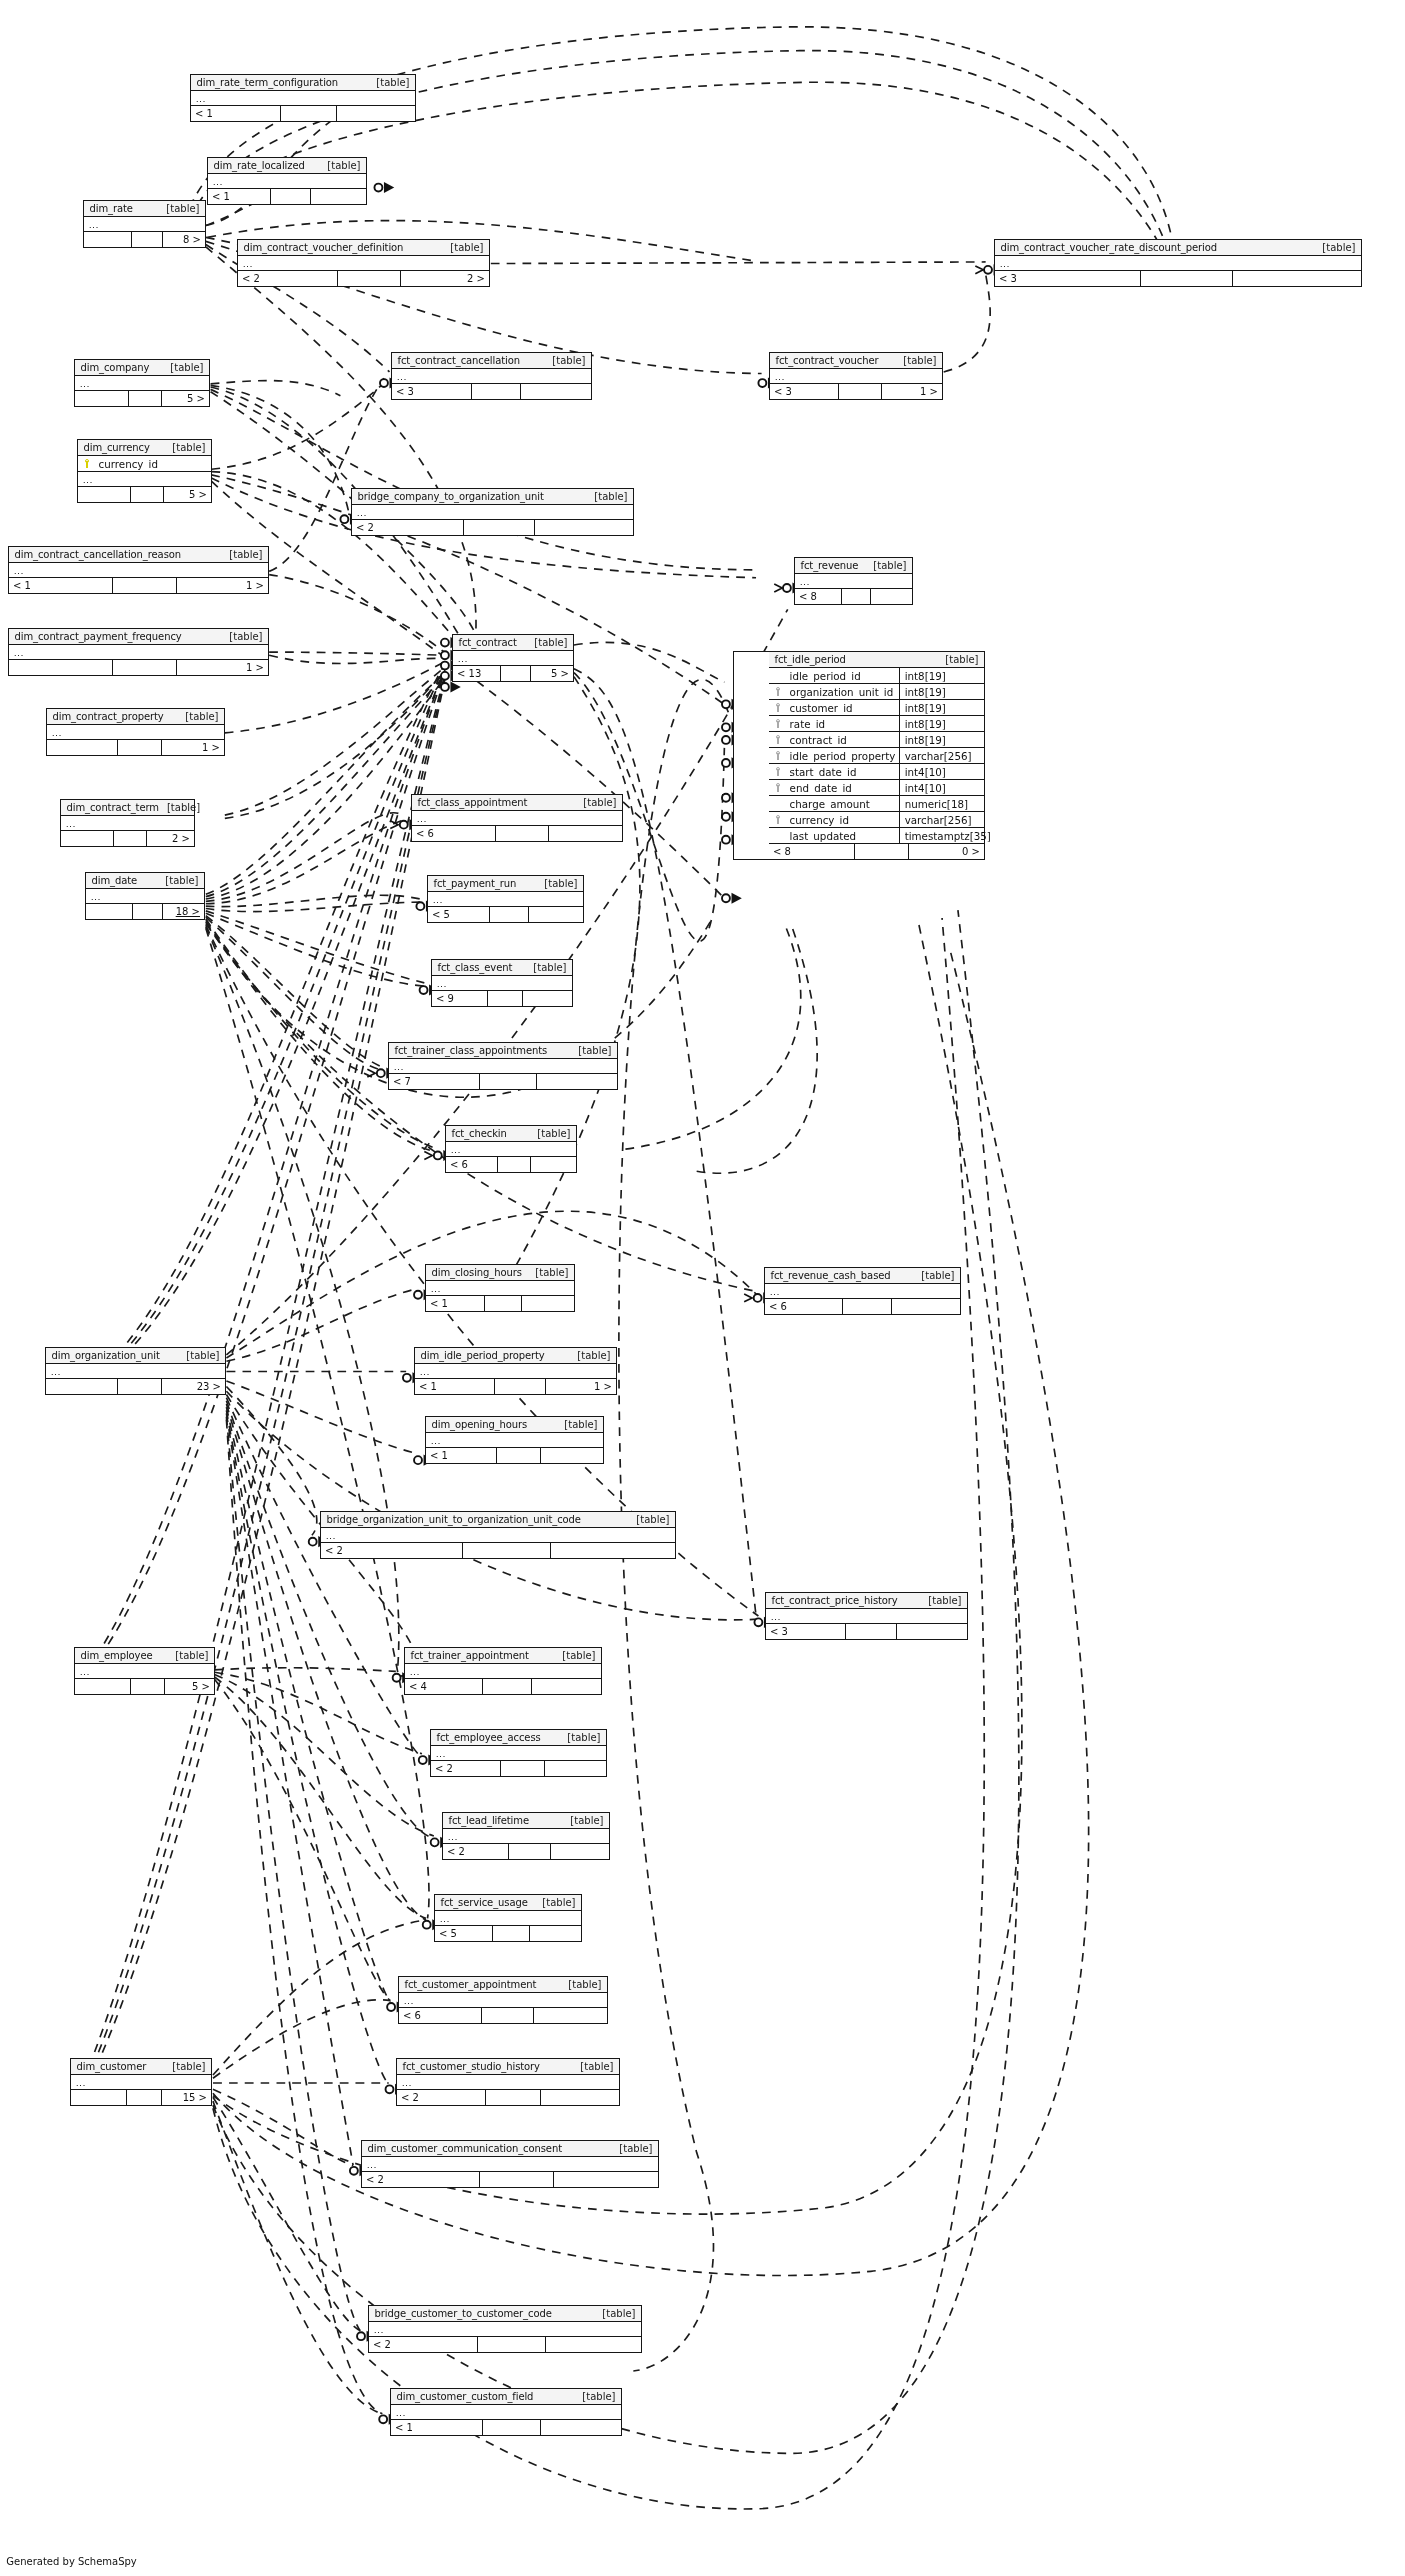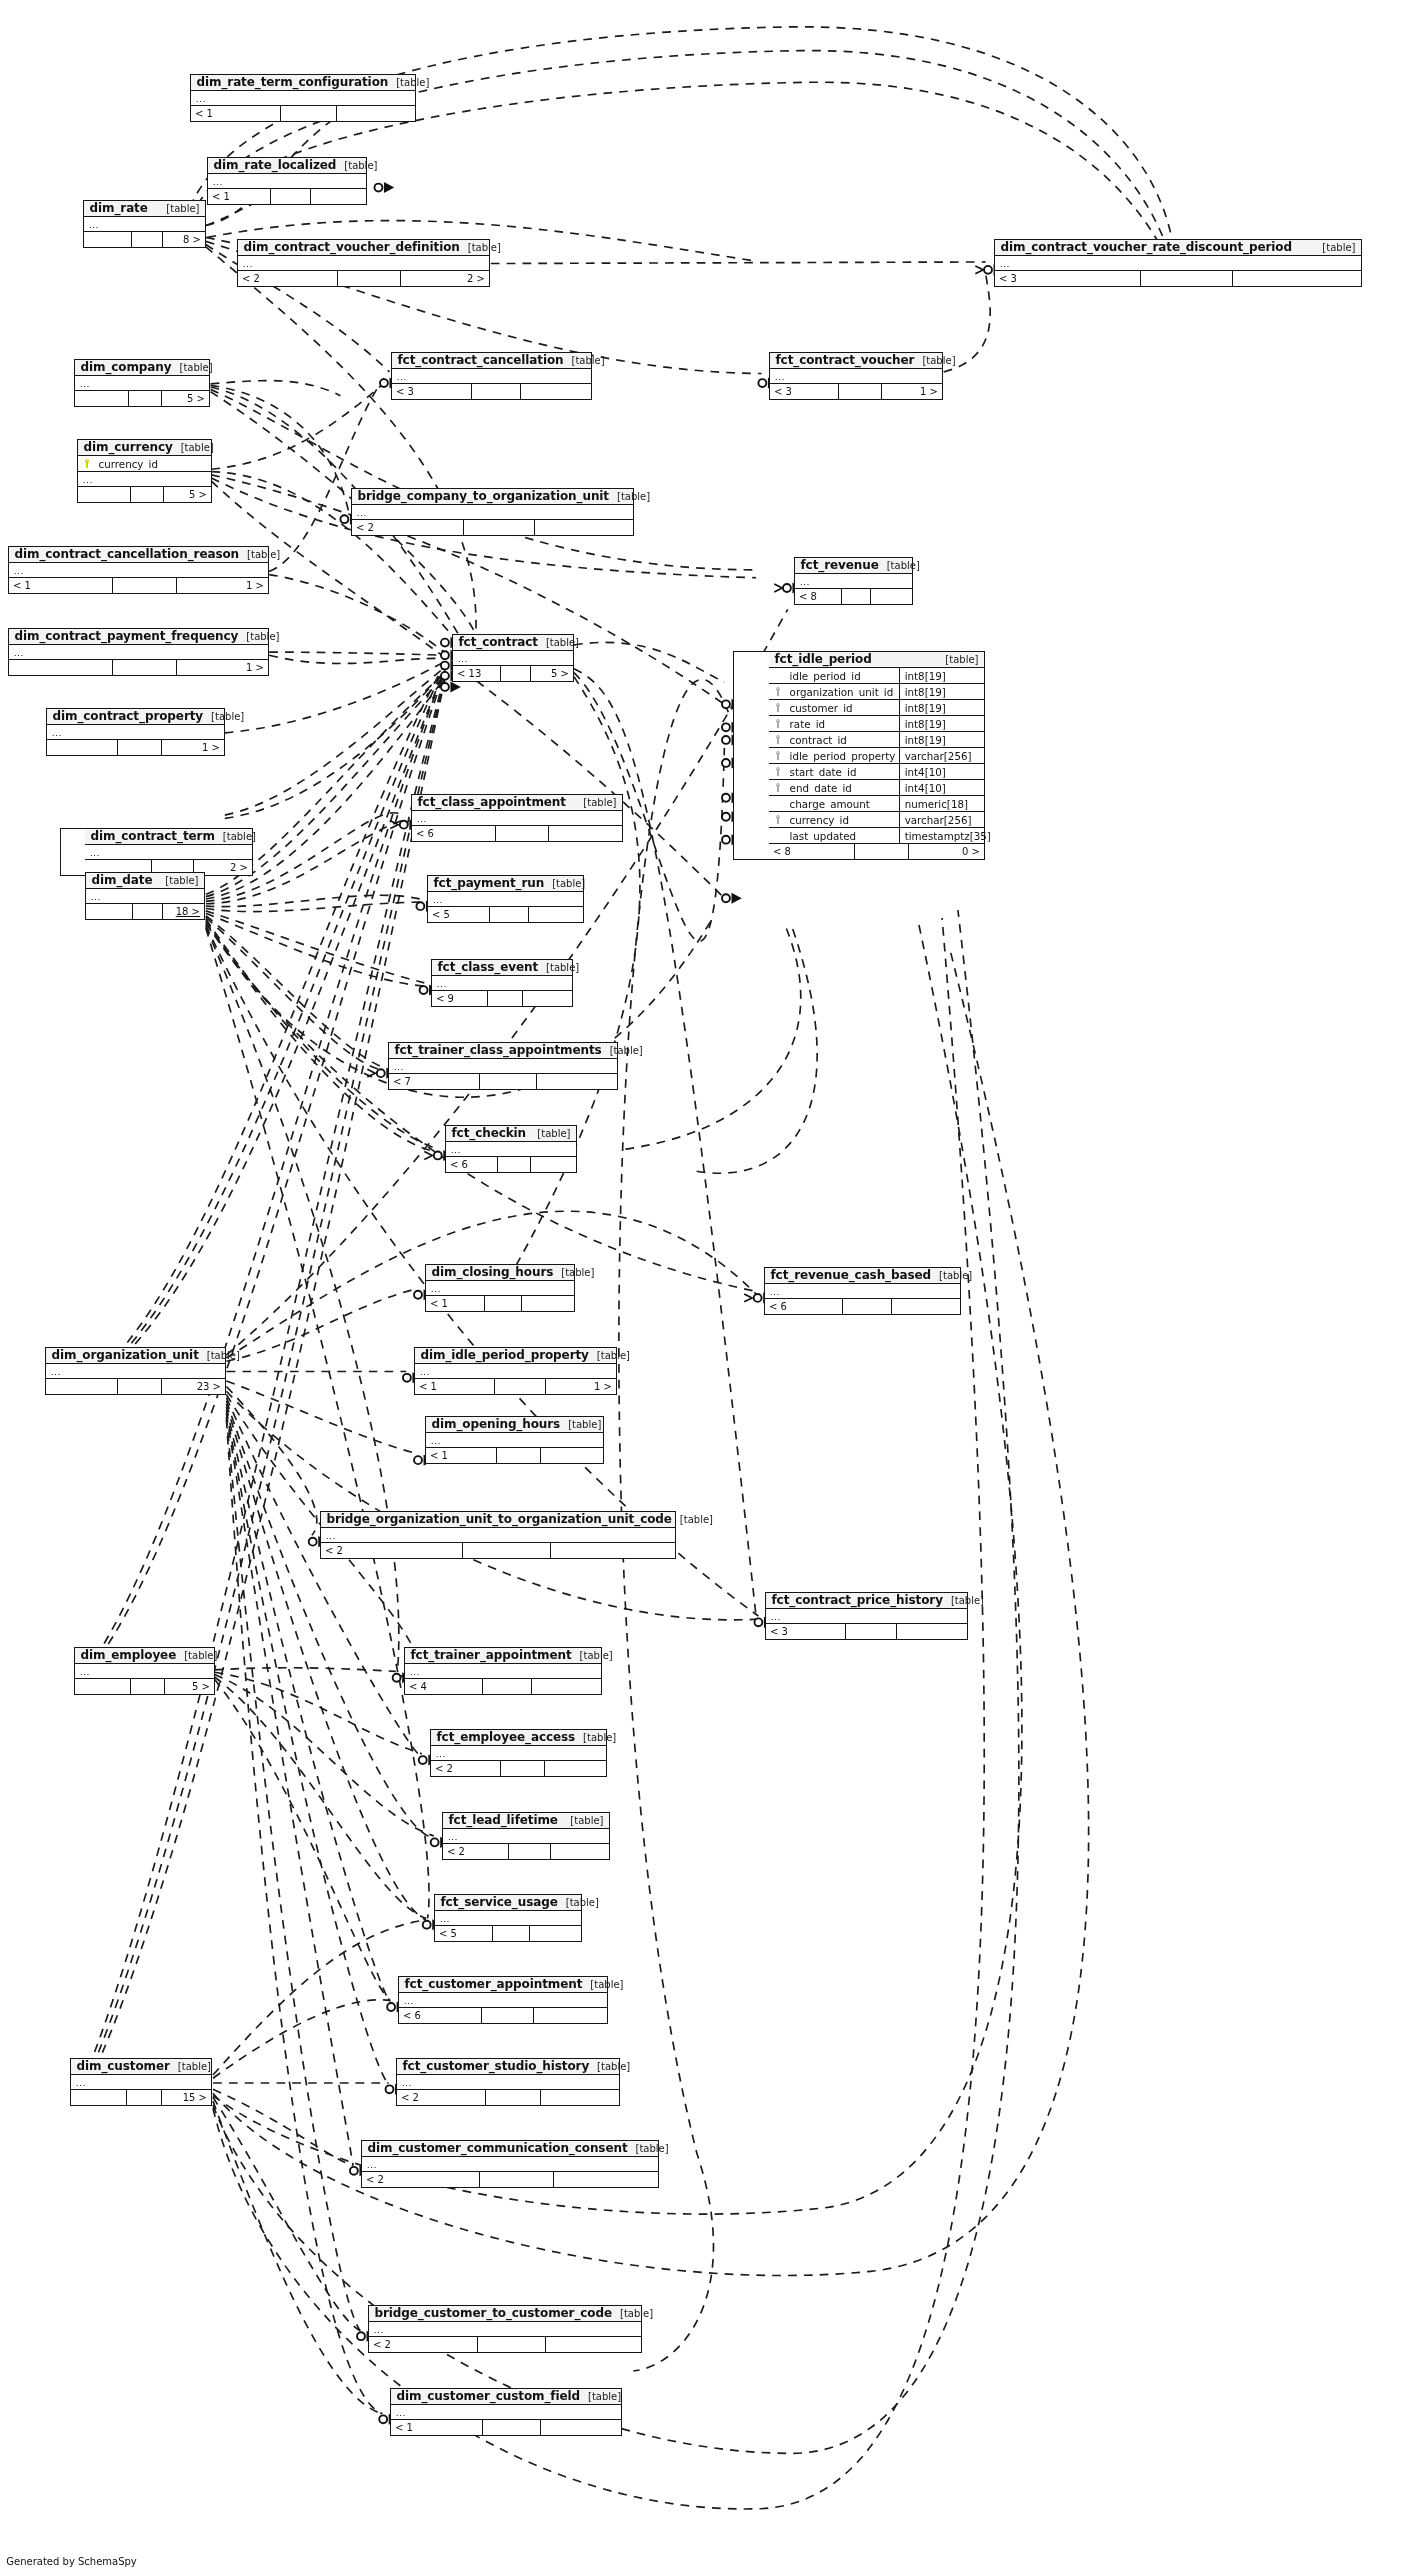--- a/index.html
+++ b/index.html
@@ -38,22 +38,22 @@
     border-bottom: 1.6px solid #161616;
     display: flex;
     align-items: center;
     justify-content: space-between;
     padding: 1.6px 5.5px 2.4px 5.5px;
     height: 16px;
     box-sizing: border-box;
     white-space: nowrap;
   }
   .tbl .hdr .tname {
-    font-weight: bold;
-    font-size: 12px;
+    font-weight: normal;
+    font-size: 10px;
     letter-spacing: -0.1px;
   }
   .tbl .hdr .ttype {
     font-weight: normal;
     font-size: 10px;
     color: #1a1a1a;
     padding-left: 8px;
   }
   .tbl .ellipsis {
     height: 15px;
@@ -704,21 +704,21 @@
           <span class="tname">dim_contract_property</span>
           <span class="ttype">[table]</span>
         </div>
         <div class="ellipsis">...</div>
         <div class="ftr">
           <div class="c left" style="flex: 1 1 40%;"></div>
           <div class="c" style="flex: 1 1 25%;"></div>
           <div class="c right" style="flex: 1 1 35%;">1 &gt;</div>
         </div>
       </div>
-      <div class="tbl" style="left: 60px; top: 828px; width: 193px; padding-left: 24px;">
+      <div class="tbl" style="left: 60px; top: 799px; width: 135px;">
         <div class="hdr">
           <span class="tname">dim_contract_term</span>
           <span class="ttype">[table]</span>
         </div>
         <div class="ellipsis">...</div>
         <div class="ftr">
           <div class="c left" style="flex: 1 1 40%;"></div>
           <div class="c" style="flex: 1 1 25%;"></div>
           <div class="c right" style="flex: 1 1 35%;">2 &gt;</div>
         </div>

